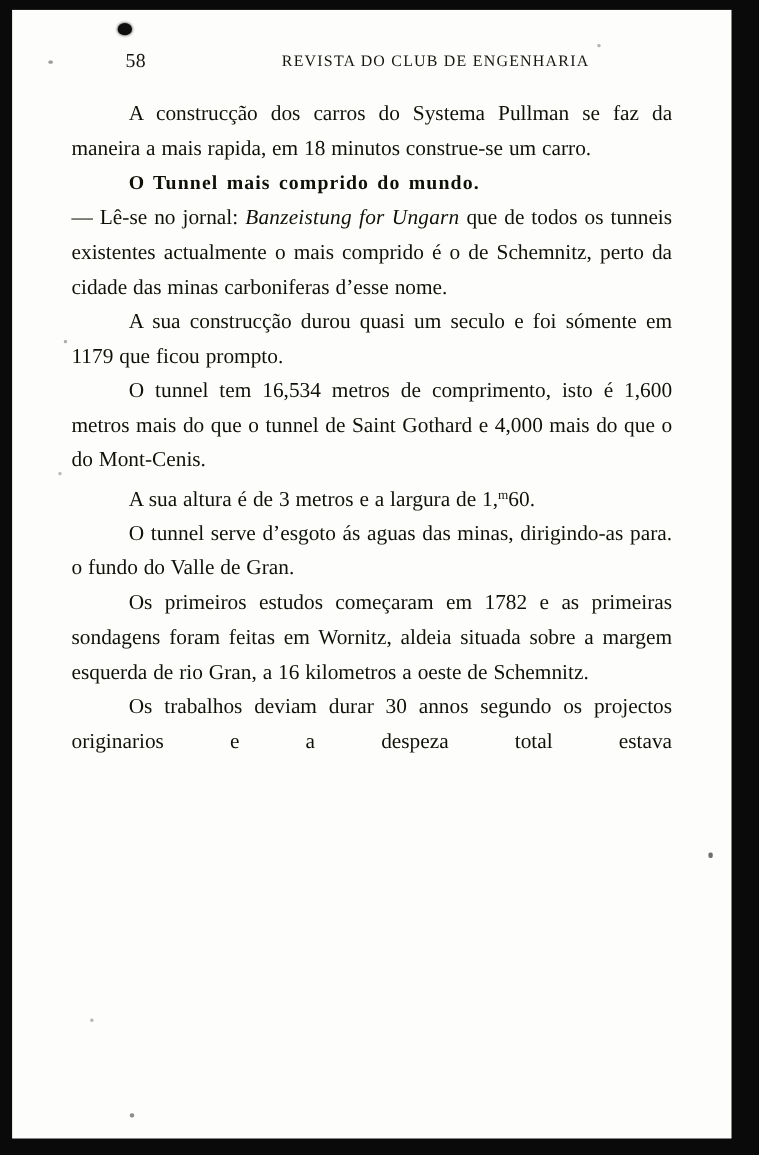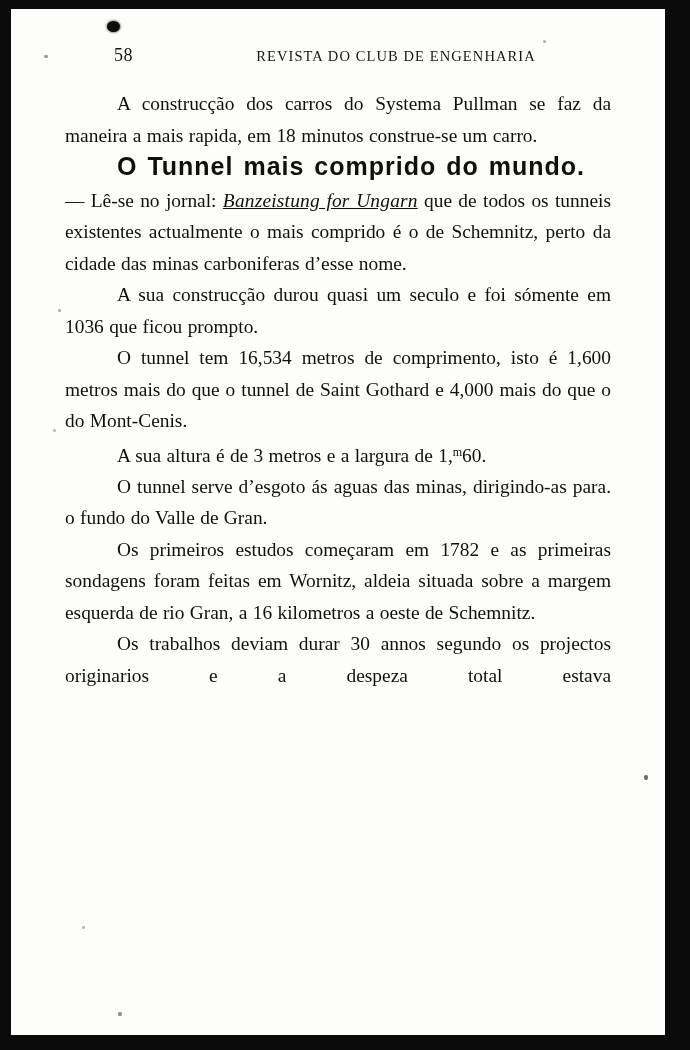--- a/index.html
+++ b/index.html
@@ -84,30 +84,29 @@
     text-align: justify;
   }
   .body-text p.no-indent {
     text-indent: 0;
   }
   .body-text p:last-child {
     text-align-last: justify;
   }
 
   .lead-head {
-    font-family: Liberation Sans, sans-serif;
+    font-family: Liberation Serif, serif;
     font-weight: bold;
-    font-size: 25px;
+    font-size: 18px;
     letter-spacing: 1.0px;
     word-spacing: 2px;
   }
   .journal-name {
     font-style: italic;
     letter-spacing: 0.2px;
-    text-decoration: underline;
   }
   .sup-m {
     font-size: 0.62em;
     vertical-align: 0.48em;
     letter-spacing: 0;
   }
 
   
   .ink-blot {
     position: absolute;
@@ -156,21 +155,21 @@
     <div class="body-text">
 
       <p>A construcção dos carros do Systema Pullman se faz da maneira a mais rapida, em 18 minutos construe-se um carro.</p>
 
 
 
       <p><span class="lead-head">O Tunnel mais comprido do mundo.</span></p>
 
       <p class="no-indent"><span>— Lê-se no jornal: </span><span class="journal-name">Banzeistung for Ungarn</span><span> que de todos os tunneis existentes actualmente o mais comprido é o de Schemnitz, perto da cidade das minas carboniferas d’esse nome.</span></p>
 
-      <p>A sua construcção durou quasi um seculo e foi sómente em 1036 que ficou prompto.</p>
+      <p>A sua construcção durou quasi um seculo e foi sómente em 1179 que ficou prompto.</p>
 
       <p>O tunnel tem 16,534 metros de comprimento, isto é 1,600 metros mais do que o tunnel de Saint Gothard e 4,000 mais do que o do Mont-Cenis.</p>
 
       <p><span>A sua altura é de 3 metros e a largura de 1,</span><span class="sup-m">m</span><span>60.</span></p>
 
       <p>O tunnel serve d’esgoto ás aguas das minas, dirigindo-as para. o fundo do Valle de Gran.</p>
 
       <p>Os primeiros estudos começaram em 1782 e as primeiras sondagens foram feitas em Wornitz, aldeia situada sobre a margem esquerda de rio Gran, a 16 kilometros a oeste de Schemnitz.</p>
 
       <p>Os trabalhos deviam durar 30 annos segundo os projectos originarios e a despeza total estava</p>

